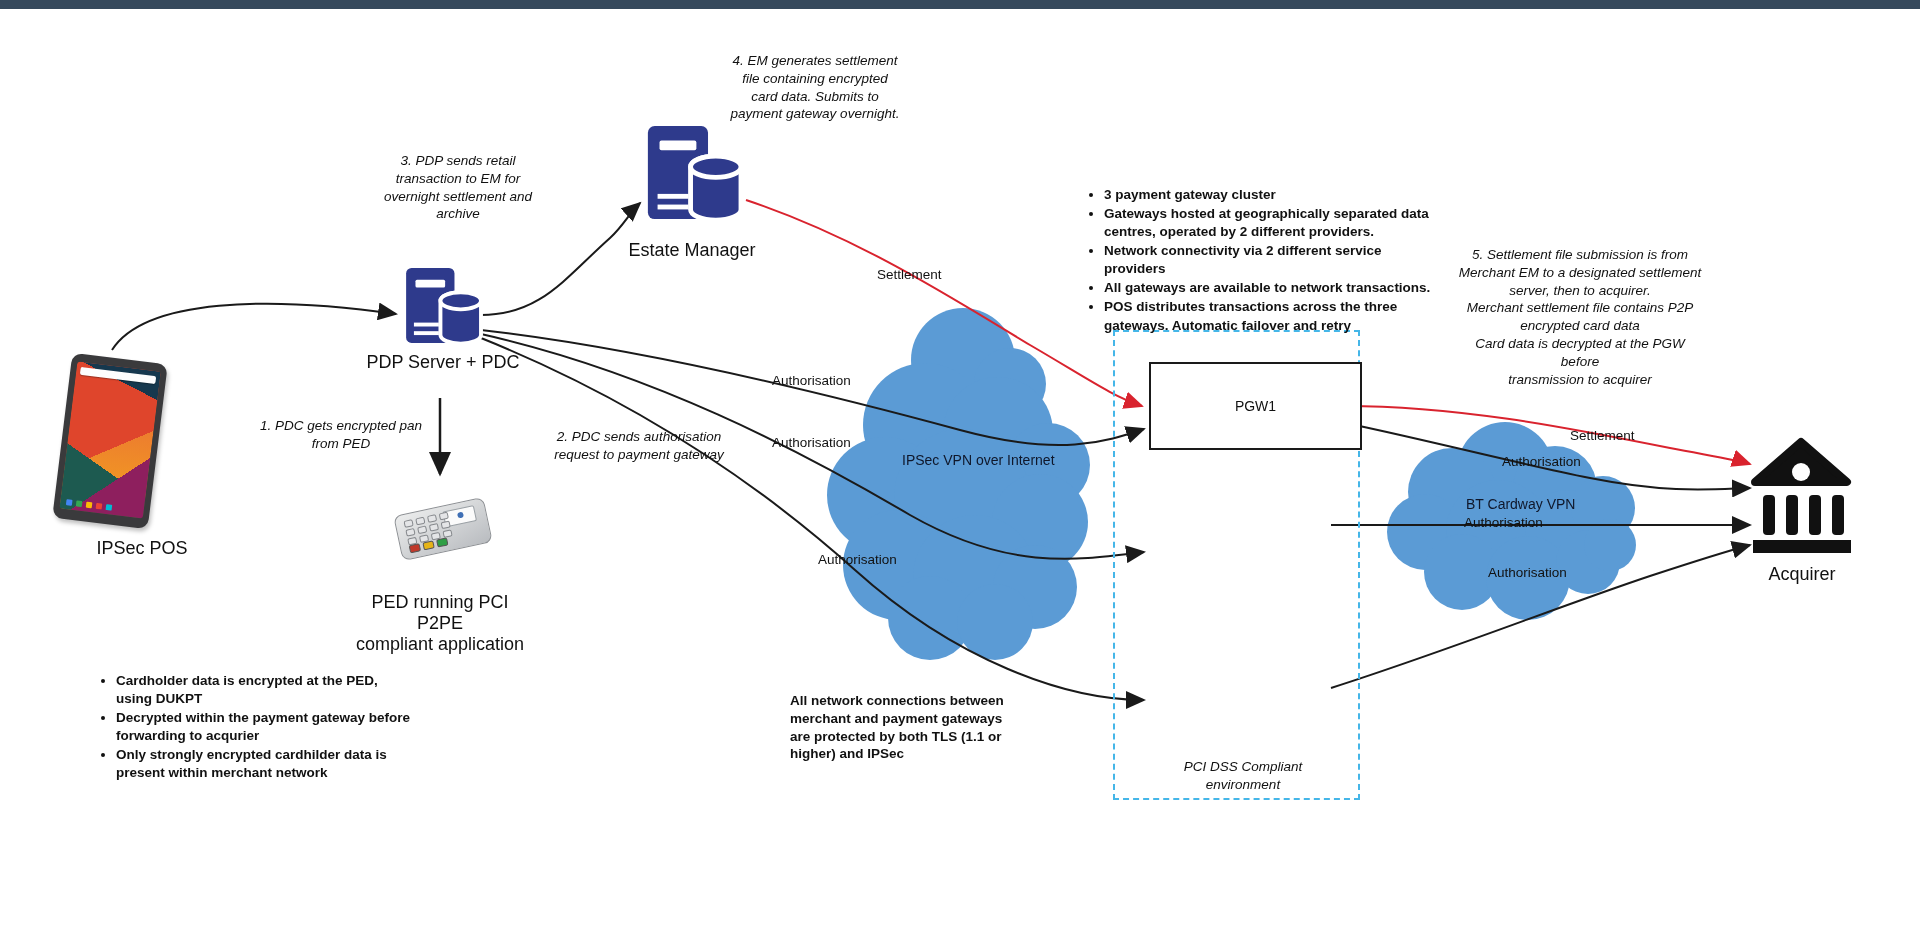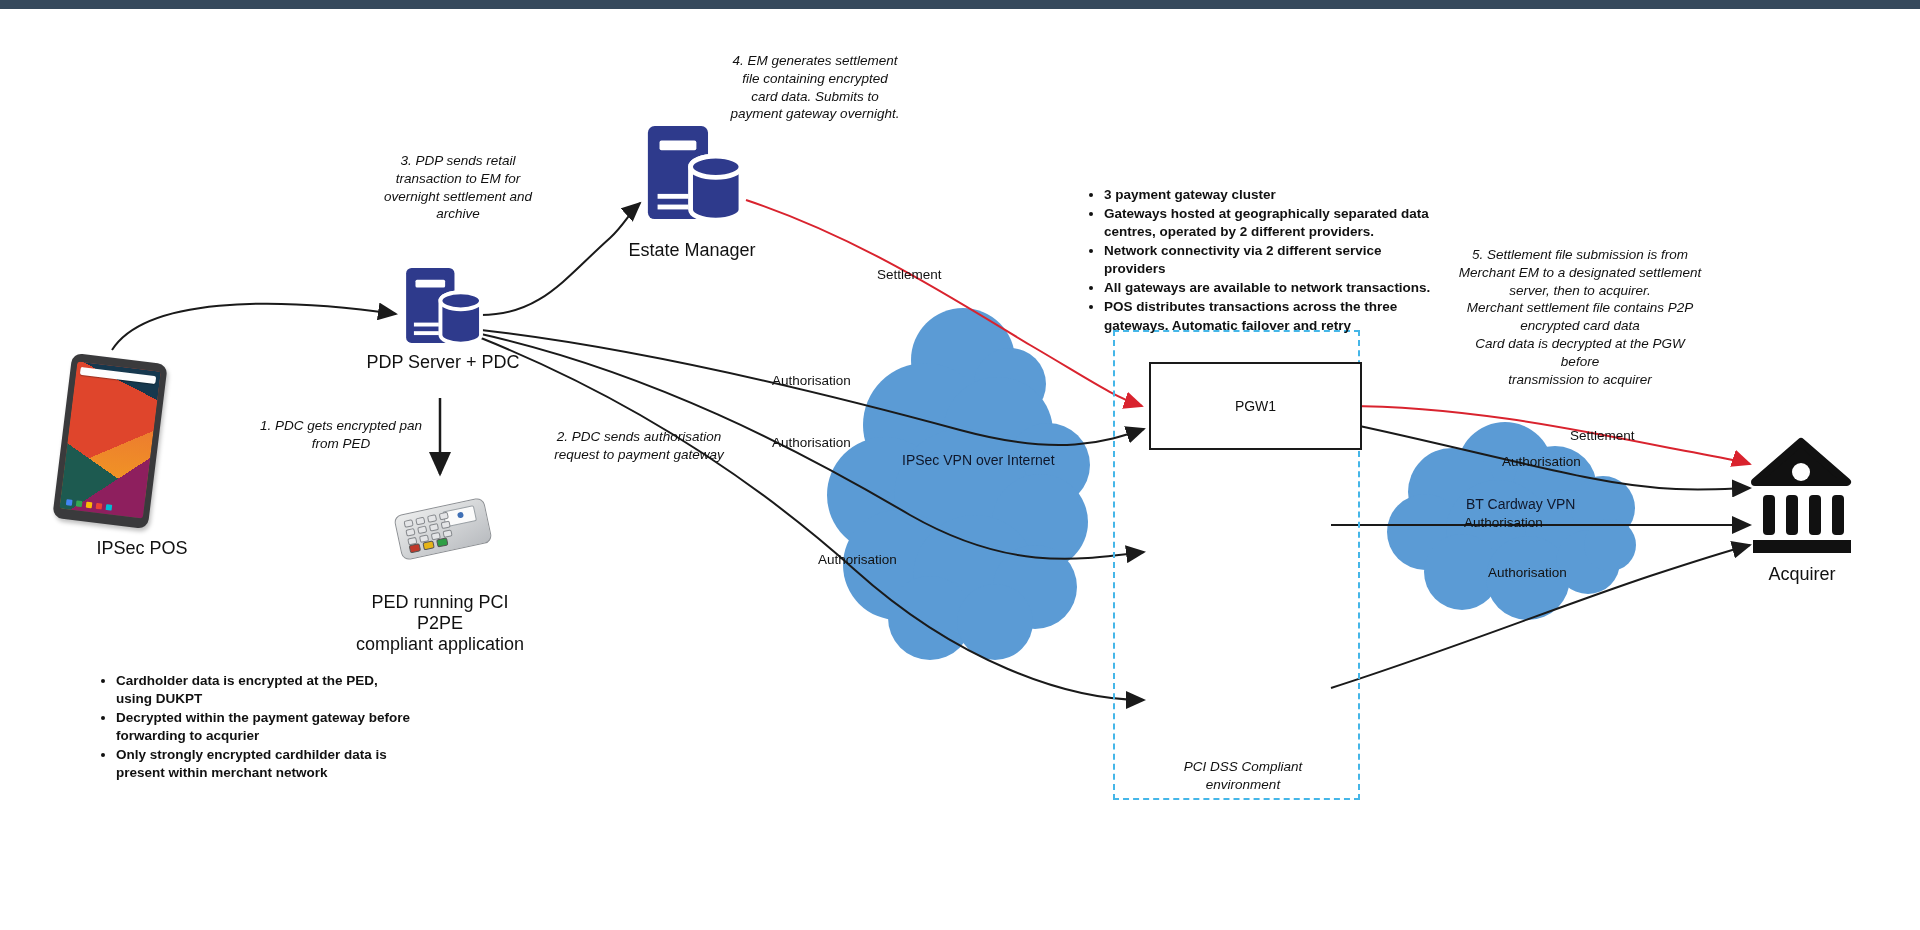--- a/index.html
+++ b/index.html
@@ -228,20 +228,24 @@
     <li>Gateways hosted at  geographically separated data centres, operated by 2 different providers.</li>
     <li>Network connectivity via 2 different service providers</li>
     <li>All gateways are available to network transactions.</li>
     <li>POS distributes transactions across the three gateways. Automatic failover and retry</li>
   </ul>
   <ul class="bullets" style="left:88px;top:660px;width:300px;">
     <li>Cardholder data is encrypted at the PED, using DUKPT</li>
     <li>Decrypted within the payment gateway before forwarding to acqurier</li>
     <li>Only strongly encrypted cardhilder data is present within merchant network</li>
   </ul>
+  <div class="tls-note" style="left:790px;top:692px;width:230px;">All network connections between
+merchant and payment gateways
+are protected by both TLS (1.1 or
+higher) and IPSec</div>
 
   <div class="flow-label" style="left:877px;top:267px;">Settlement</div>
   <div class="flow-label" style="left:772px;top:373px;">Authorisation</div>
   <div class="flow-label" style="left:772px;top:435px;">Authorisation</div>
   <div class="flow-label" style="left:818px;top:552px;">Authorisation</div>
   <div class="flow-label" style="left:1570px;top:428px;">Settlement</div>
   <div class="flow-label" style="left:1502px;top:454px;">Authorisation</div>
   <div class="flow-label" style="left:1464px;top:515px;">Authorisation</div>
   <div class="flow-label" style="left:1488px;top:565px;">Authorisation</div>
 </div>

